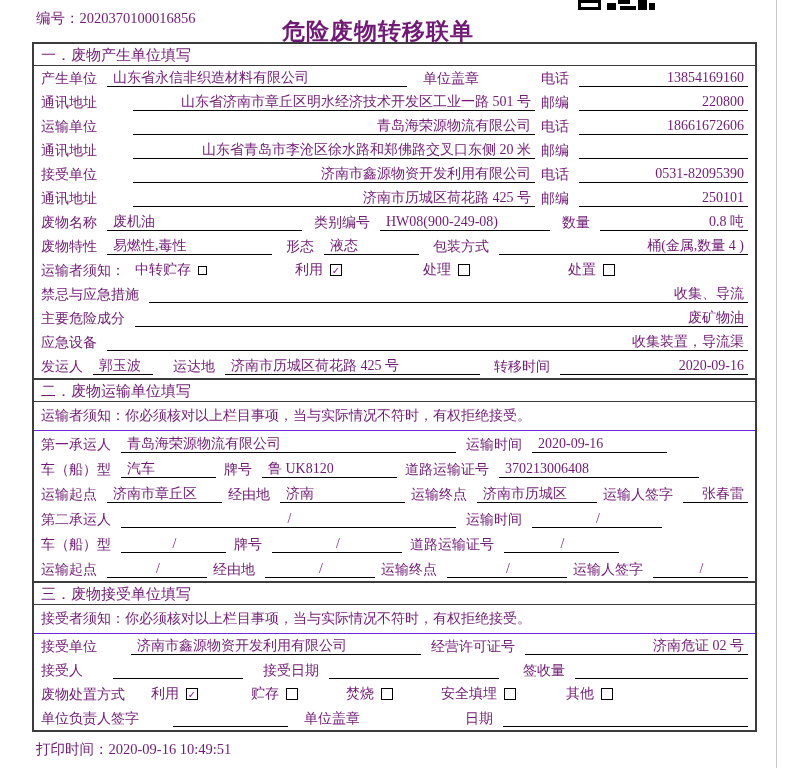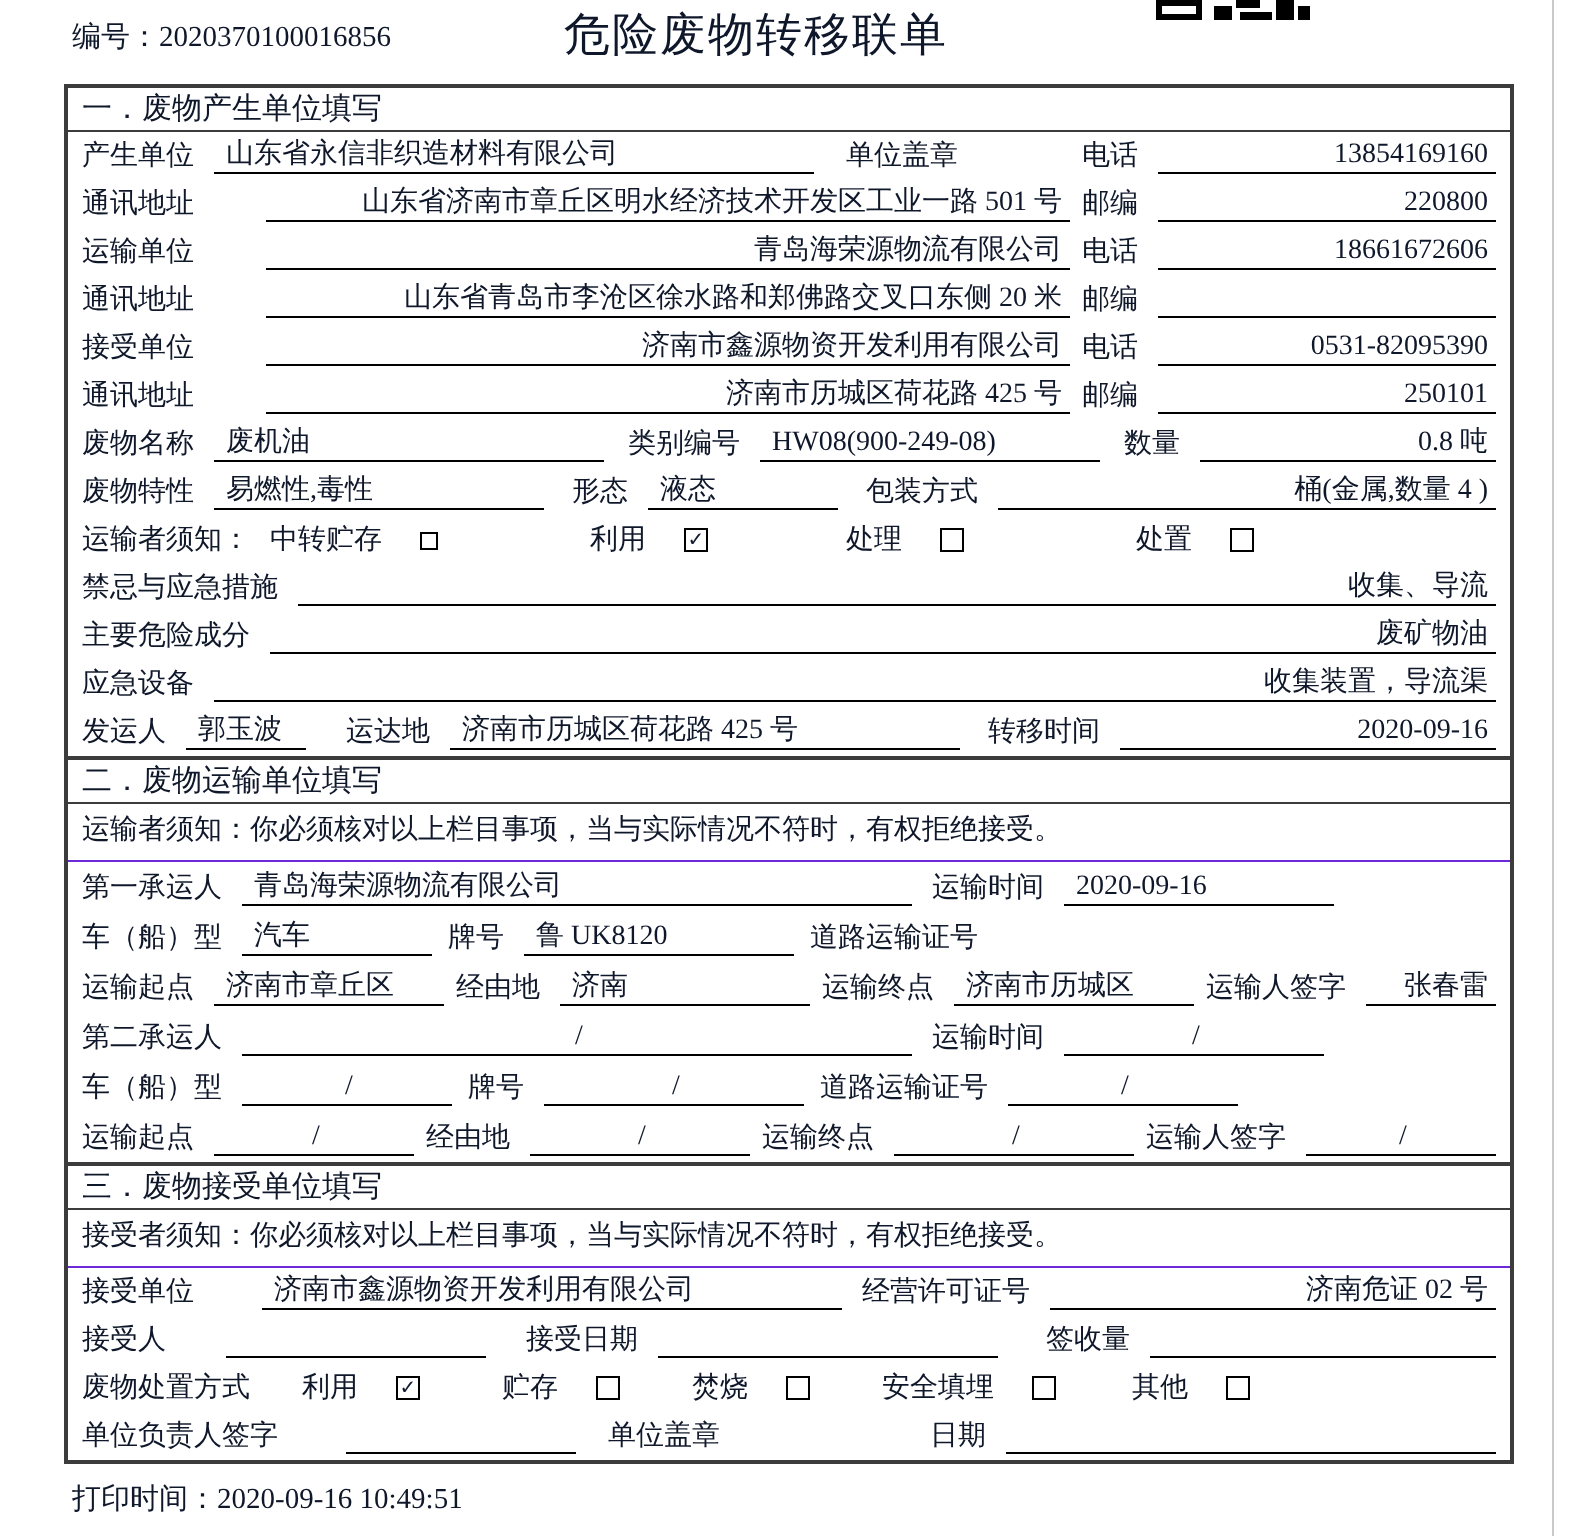--- a/index.html
+++ b/index.html
@@ -1,26 +1,26 @@
 <!DOCTYPE html>
 <html><head>
 <meta charset="utf-8">
 <style>
   * { margin:0; padding:0; box-sizing:border-box; }
   html,body { background:#fff; }
   .page {
     position:relative; width:796px; height:768px; background:#ffffff;
-    font-family:"Liberation Serif","DejaVu Serif",serif; color:#0f172a; overflow:hidden;
+    font-family:"Liberation Serif","DejaVu Serif",serif; color:#701a75; overflow:hidden;
   }
   .edge-line { position:absolute; top:0; bottom:0; left:776px; width:1px; background:#c9c9c9; }
 
   
   .hdr { position:relative; height:42px; }
   .doc-no { position:absolute; left:36px; top:9px; font-size:14.5px; white-space:nowrap; }
-  .doc-title { position:absolute; left:0; right:40px; top:2px; text-align:center; font-size:23px; font-weight:normal; letter-spacing:1px; }
+  .doc-title { position:absolute; left:0; right:40px; top:16px; text-align:center; font-size:23px; font-weight:bold; letter-spacing:1px; }
   .qr { position:absolute; left:578px; top:0; width:80px; height:11px; }
   .qr div { position:absolute; background:#000; }
   .qr .q1 { left:0; top:0; width:23px; height:10px; background:#fff; border:3px solid #000; }
   .qr .q2 { left:29px; top:3px; width:9px; height:7px; }
   .qr .q3 { left:40px; top:0; width:12px; height:4px; }
   .qr .q4 { left:42px; top:6px; width:16px; height:4px; }
   .qr .q5 { left:60px; top:0; width:9px; height:10px; }
   .qr .q6 { left:71px; top:3px; width:6px; height:7px; }
 
   
@@ -39,21 +39,21 @@
   .fill { flex:1;text-align:right; }
   .left { display:flex; align-items:flex-end; width:500px; }
   .left .val.fill { margin-right:6px;margin-left:26px; }
   .ctr { text-align:center; }
   .w60{width:60px}.w95{width:95px}.w100{width:100px}.w105{width:105px}.w110{width:110px}
   .w115{width:115px}.w120{width:120px}.w125{width:125px}.w128{width:128px}.w130{width:130px}
   .w135{width:135px}.w145{width:145px}.w160{width:160px}.w165{width:165px}.w170{width:170px}
   .w195{width:195px}.w200{width:200px}.w255{width:255px}.w290{width:290px}.w300{width:300px}.w335{width:335px}
   .ml6{margin-left:6px}.ml8{margin-left:8px}.ml10{margin-left:10px}.ml12{margin-left:12px}
   .ml14{margin-left:14px}.ml16{margin-left:16px}.ml20{margin-left:20px}.ml24{margin-left:24px}
-  .opt { display:flex; align-items:center;gap:12px; }
+  .opt { display:flex; align-items:center; }
   .cb { width:12px; height:12px; border:1px solid #000; margin-left:7px; font-size:10px; line-height:11px;
         text-align:center; font-weight:bold; font-family:"DejaVu Sans","Liberation Sans",sans-serif; }
   .cb.small { width:9px; height:9px; }
   .footer { margin:8px 4px 0 36px; font-size:14.5px; }
 </style>
 </head>
 <body>
 
 <div class="page">
 
@@ -201,20 +201,21 @@
       <span class="lbl ml10">运输时间</span>
       <span class="val w135">2020-09-16</span>
     </div>
 
     <div class="row">
       <span class="lbl">车（船）型</span>
       <span class="val w95">汽车</span>
       <span class="lbl ml8">牌号</span>
       <span class="val w135">鲁 UK8120</span>
       <span class="lbl ml8">道路运输证号</span>
+      <span class="val w200">370213006408</span>
     </div>
 
     <div class="row">
       <span class="lbl">运输起点</span>
       <span class="val w115">济南市章丘区</span>
       <span class="lbl ml6">经由地</span>
       <span class="val w125">济南</span>
       <span class="lbl ml6">运输终点</span>
       <span class="val w120">济南市历城区</span>
       <span class="lbl ml6">运输人签字</span>

